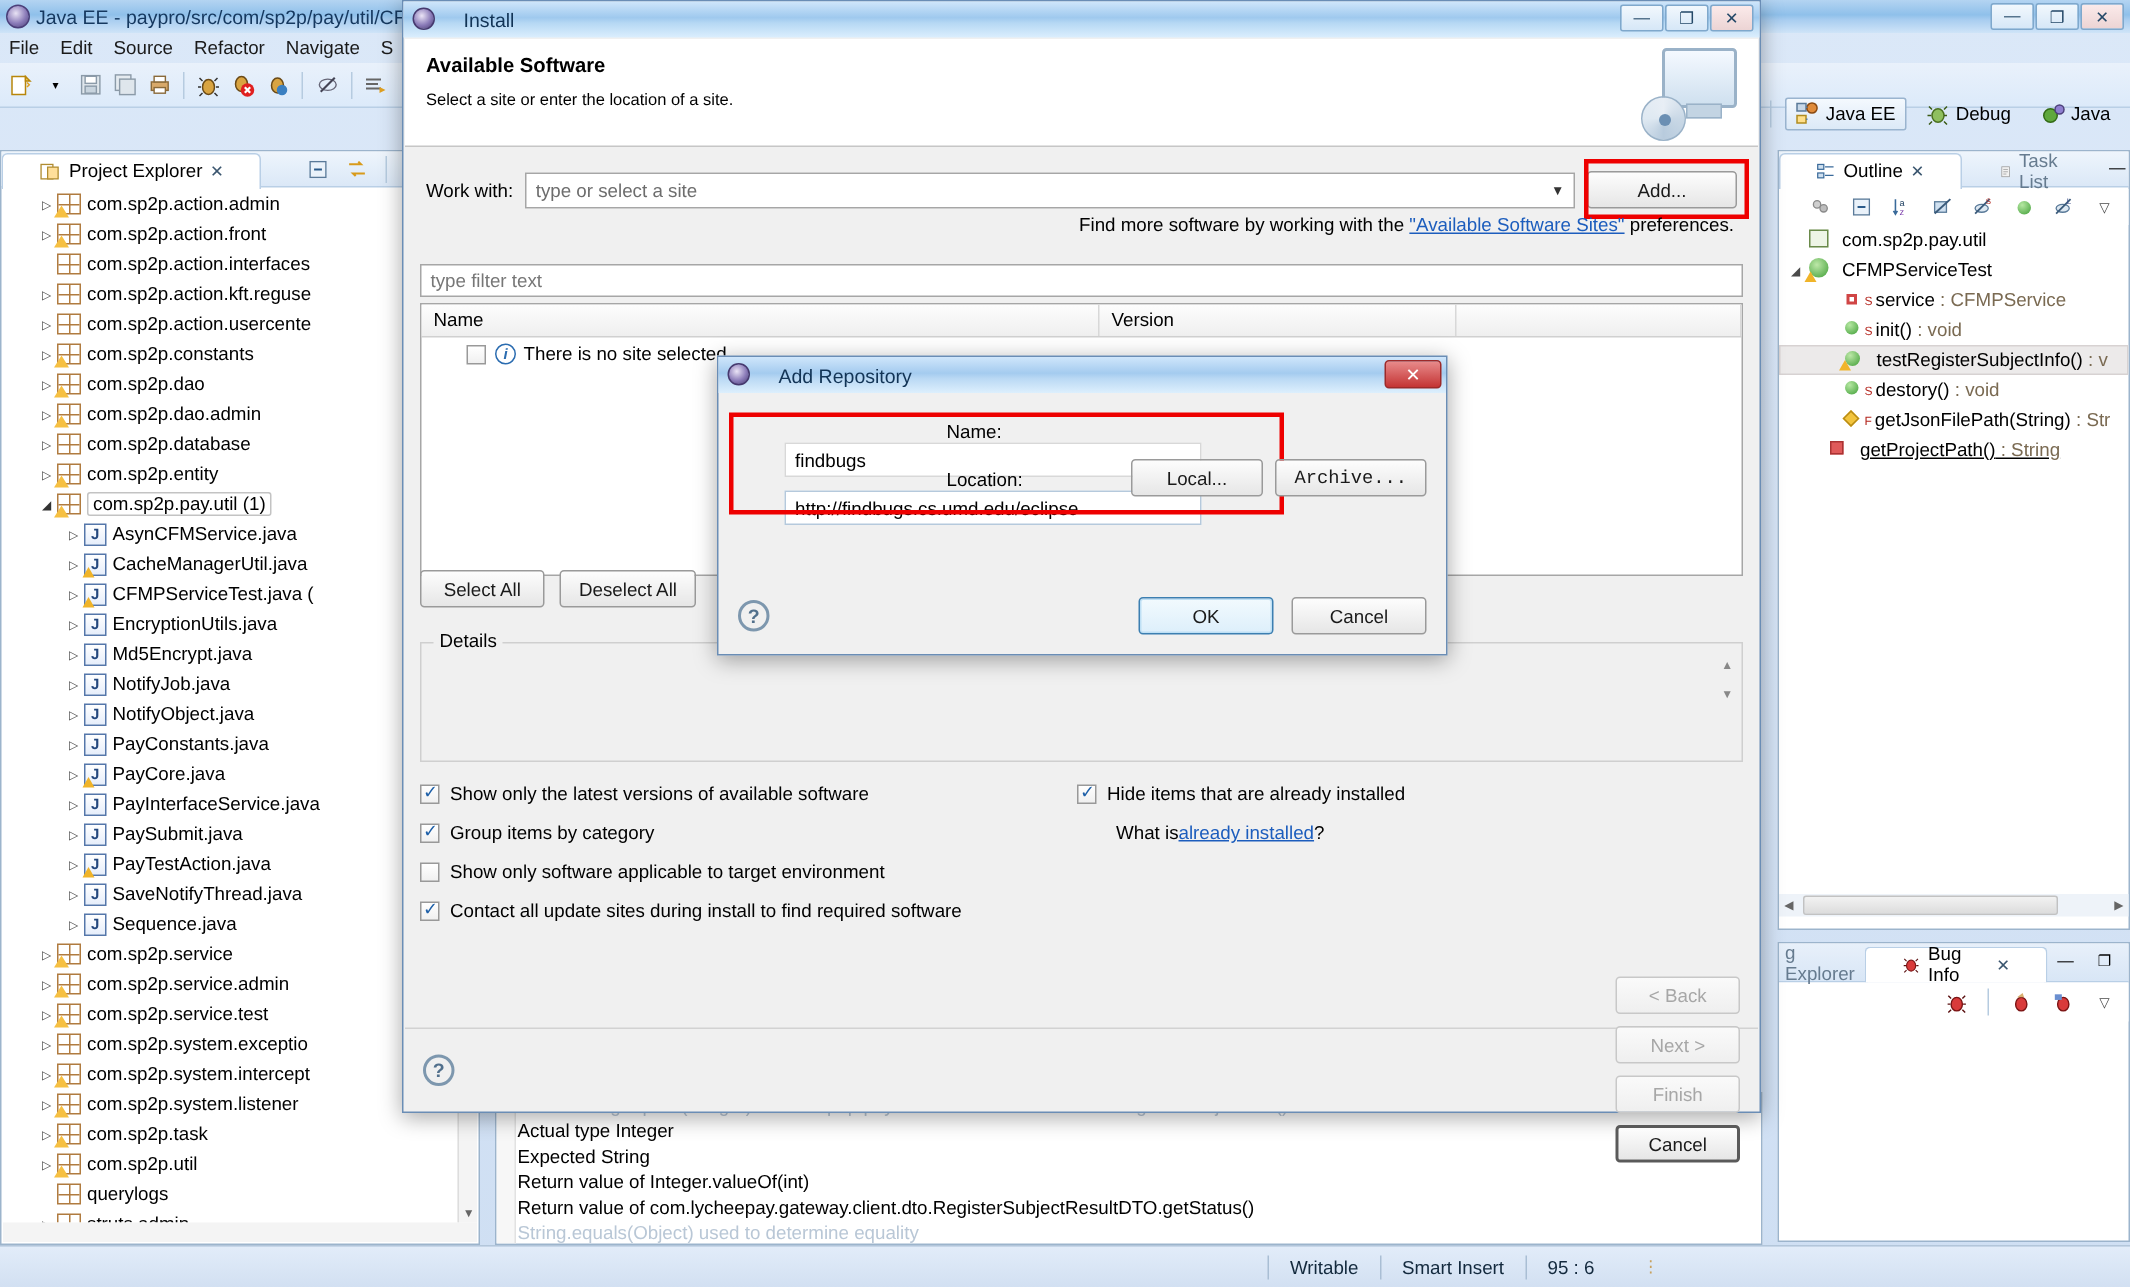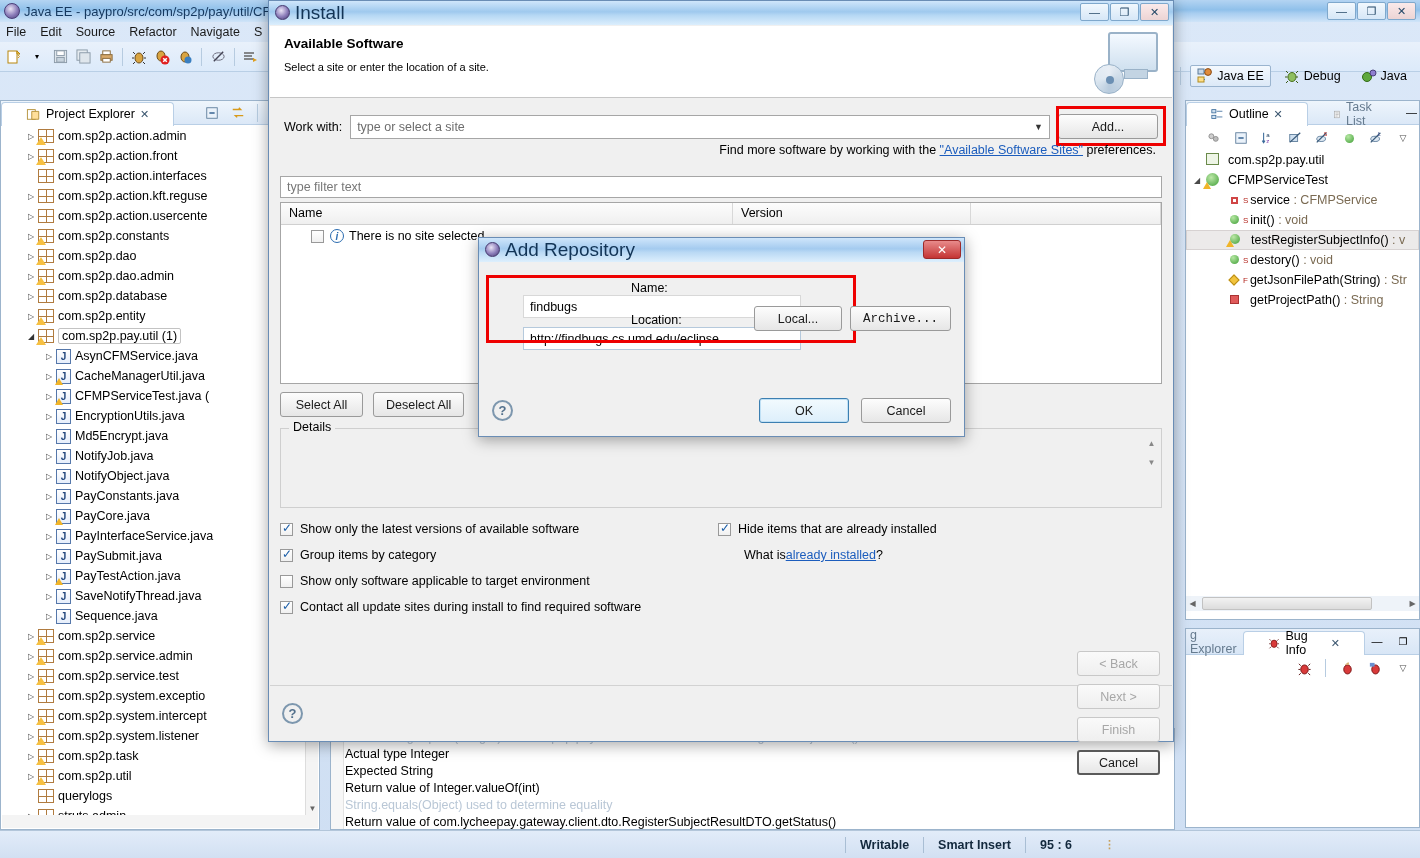--- a/index.html
+++ b/index.html
@@ -170,37 +170,37 @@
     font-size: 12.5px;
   }
   .cons-line { padding-left: 14px; height: 17px; line-height:17px; white-space:nowrap; }
   .cons-line.blur { color:#b9c7d6; }
   .cons-scroll-l { position:absolute; left:0; top:0; width:13px; bottom:0; background:#f7f7f7; border-right:1px solid #e2e2e2;}
 
   
   .statusbar {
     position:absolute; left:0; bottom:0; width:1420px; height:28px;
     background: linear-gradient(#e2ecf9,#d2e0f2); border-top:1px solid #b3c6da;
-    display:flex; align-items:center; font-size: 12.5px; color:#13293d;font-weight:bold;
+    display:flex; align-items:center; font-size: 12.5px; color:#13293d;
   }
   .sb-cell { padding: 0 14px; border-left:1px solid #a9bed4; height:16px; display:flex; align-items:center;}
   .sb-dots { margin-left: 18px; color:#c8a15e; letter-spacing:1px; font-size:11px;}
 
   
   #installDialog {
     position:absolute; left: 268px; top: 0px; width: 906px; height: 742px;
     background: #f0f0f0; border: 1px solid #6a8db5;
     box-shadow: 0 3px 14px rgba(0,0,0,.35);
   }
   .dlg-titlebar {
     height: 24px; position:relative;
     background: linear-gradient(#cfe6fb, #9fc9ee 45%, #b6d8f4 60%, #dbeefd);
     display:flex; align-items:center;
   }
-  .dlg-title { margin-left: 26px; font-size:19px; color:#123456; }
+  .dlg-title { margin-left: 40px; font-size:13px; color:#123456; }
   .dlg-icon {
     position:absolute; left:6px; top:4px; width:15px;height:15px;border-radius:50%;
     background: radial-gradient(circle at 40% 35%, #eae4f6 0%, #8a7bb8 55%, #46396e 100%);
     border:1px solid #46396e;
   }
   .dlg-header {
     position:absolute; left:1px; right:1px; top: 25px; height: 72px;
     background:#fff; border-bottom:1px solid #c6c6c6; padding: 10px 14px;
   }
   .dlg-h1 { font-weight:bold; font-size:13.5px; }
@@ -276,21 +276,21 @@
   .tbody-row { display:flex; align-items:center; height:22px; padding-left: 30px; font-size:12.5px;}
   .cbx { width:13px;height:13px;border:1px solid #999; background:linear-gradient(#fff,#f0f0f0); margin-right:6px; position:relative;}
   .cbx.checked::after {
     content:"✓"; position:absolute; left:1px; top:-3px; font-size:12px; color:#1d5fa8;
   }
   .infoicon {
     width:14px;height:14px;border-radius:50%;border:1px solid #2b6cb0;color:#2b6cb0;
     font-size:10px; font-style:italic; display:inline-flex;align-items:center;justify-content:center;
     margin-right:5px; font-weight:bold;
   }
-  .selbtns { position:absolute; left:10px; top: 294px; display:flex; gap:10px; }
+  .selbtns { position:absolute; left:10px; top: 282px; display:flex; gap:10px; }
   .detailsgrp {
     position:absolute; left:10px; right:10px; top: 330px; height: 80px;
     border:1px solid #cfcfcf; background:#f0f0f0;
   }
   .detailsgrp .legend {
     position:absolute; left: 8px; top: -9px; background:#f0f0f0; padding: 0 4px; font-size:12.5px;
   }
   .det-spin { position:absolute; right: 4px; top: 10px; width:11px; display:flex; flex-direction:column; gap:10px; color:#888; font-size:8px; align-items:center;}
   .optcol { position:absolute; font-size:12.5px; }
   .optrow { display:flex; align-items:center; height: 26px; }
@@ -805,21 +805,21 @@
             <span class="omark"><span class="dot-green"></span></span>
             <span class="sup">S</span>
             <span><span>destory()</span><span class="otype"> : void</span></span>
           </div>
           <div class="orow" style="padding-left: 26px;">
             <span class="arrow"></span>
             <span class="omark"><span class="dia-yellow"></span></span>
             <span class="sup f">F</span>
             <span><span>getJsonFilePath(String)</span><span class="otype"> : Str</span></span>
           </div>
-          <div class="orow" style="padding-left: 26px;">
+          <div class="orow" style="padding-left: 16px; text-decoration: underline;">
             <span class="arrow"></span>
             <span class="omark"><span class="sq-red"></span></span>
             <span style="width: 8px;"></span>
             <span><span>getProjectPath()</span><span class="otype"> : String</span></span>
           </div>
         </div>
       <div class="o-hscroll">
         <div class="sbarrow" style="left:0;top:1px;">◀</div>
         <div class="vthumb" style="left:16px; top:1px; height:13px; width:170px;"></div>
         <div class="sbarrow" style="right:0;top:1px;">▶</div>
@@ -866,22 +866,22 @@
       </div>
     </div>
 
     <div id="consoleArea">
       <div class="cons-scroll-l"></div>
       <div id="consoleLines">
           <div class="cons-line blur">call to String.equals(Integer) in com.sp2p.pay.util.CFMPServiceTest.testRegisterSubjectInfo()</div>
           <div class="cons-line">Actual type Integer</div>
           <div class="cons-line">Expected String</div>
           <div class="cons-line">Return value of Integer.valueOf(int)</div>
+          <div class="cons-line">Return value of com.lycheepay.gateway.client.dto.RegisterSubjectResultDTO.getStatus()</div>
           <div class="cons-line blur">String.equals(Object) used to determine equality</div>
-          <div class="cons-line">Return value of com.lycheepay.gateway.client.dto.RegisterSubjectResultDTO.getStatus()</div>
         </div>
     </div>
 
     <div class="statusbar">
       <div style="width:845px;"></div>
       <div class="sb-cell">Writable</div>
       <div class="sb-cell">Smart Insert</div>
       <div class="sb-cell">95 : 6</div>
       <div class="sb-dots">⋮</div>
     </div>

